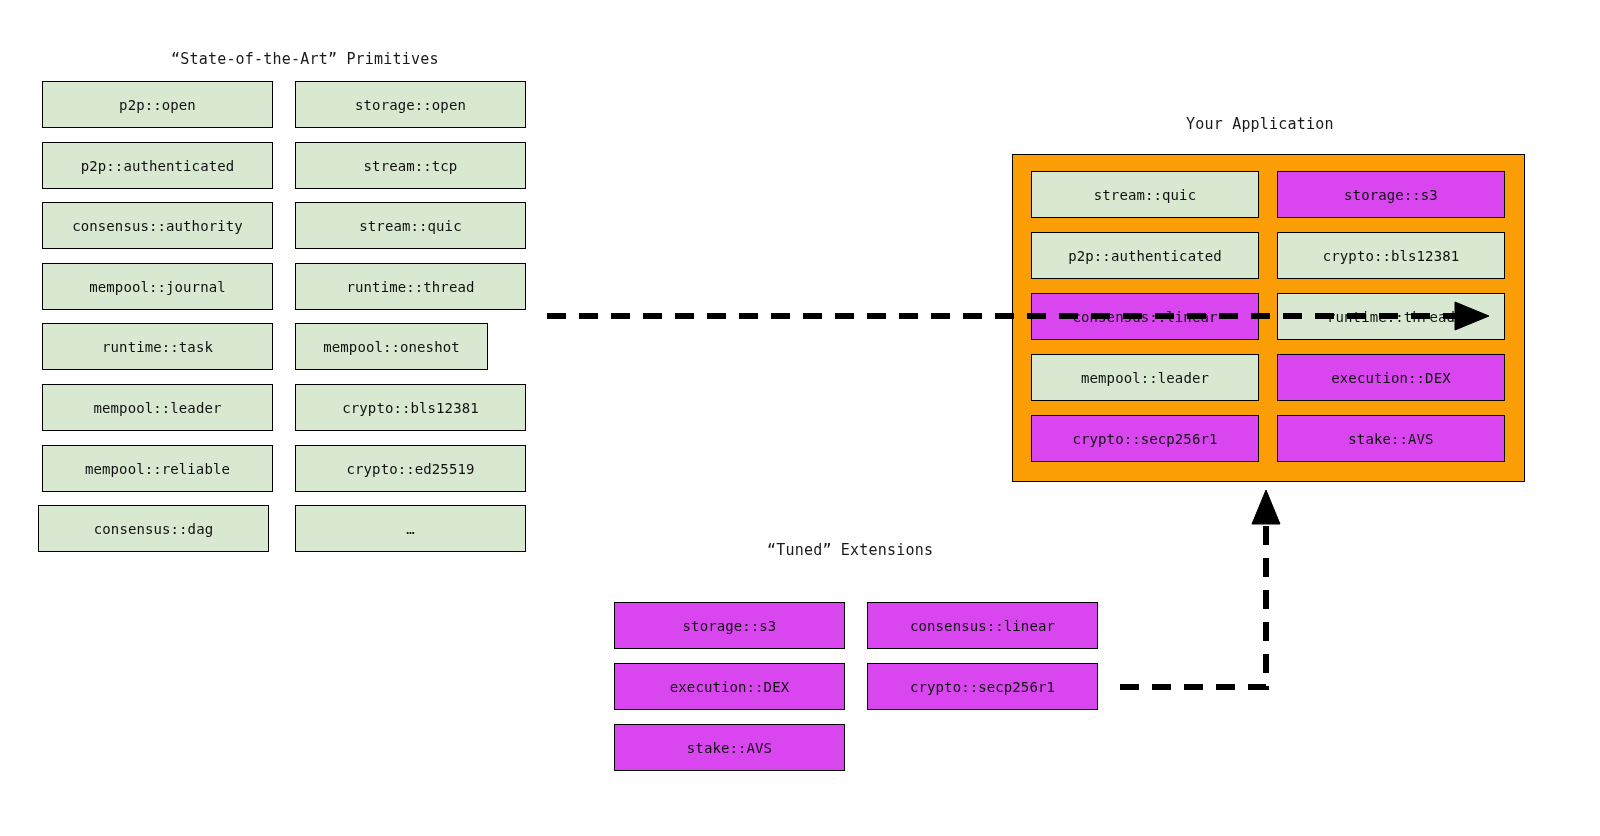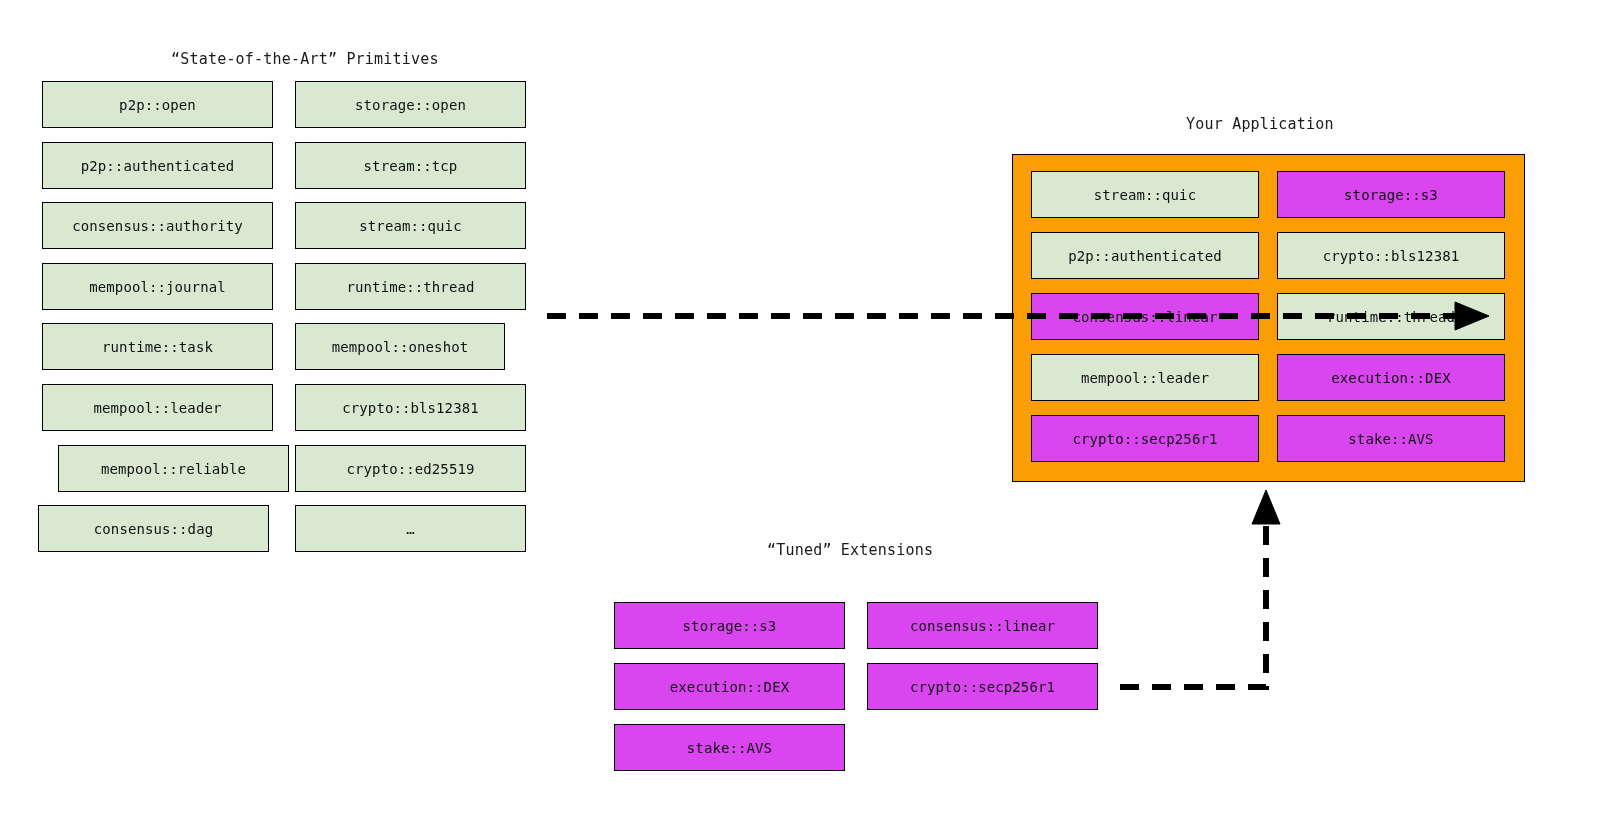--- a/index.html
+++ b/index.html
@@ -68,28 +68,28 @@
 <div class="canvas">
 
   <div class="section-title" style="left:139px; top:50px;margin-left:32px;">“State-of-the-Art” Primitives</div>
 
   <div class="node green" style="left:42px; top:81px; width:231px; height:47px;">p2p::open</div>
   <div class="node green" style="left:42px; top:142px; width:231px; height:47px;">p2p::authenticated</div>
   <div class="node green" style="left:42px; top:202px; width:231px; height:47px;">consensus::authority</div>
   <div class="node green" style="left:42px; top:263px; width:231px; height:47px;">mempool::journal</div>
   <div class="node green" style="left:42px; top:323px; width:231px; height:47px;">runtime::task</div>
   <div class="node green" style="left:42px; top:384px; width:231px; height:47px;">mempool::leader</div>
-  <div class="node green" style="left:42px; top:445px; width:231px; height:47px;margin-left:16px;">mempool::reliable</div>
+  <div class="node green" style="left:42px; top:445px; width:231px; height:47px;">mempool::reliable</div>
   <div class="node green" style="left:38px; top:505px; width:231px; height:47px;">consensus::dag</div>
 
   <div class="node green" style="left:295px; top:81px; width:231px; height:47px;">storage::open</div>
   <div class="node green" style="left:295px; top:142px; width:231px; height:47px;">stream::tcp</div>
   <div class="node green" style="left:295px; top:202px; width:231px; height:47px;">stream::quic</div>
   <div class="node green" style="left:295px; top:263px; width:231px; height:47px;">runtime::thread</div>
-  <div class="node green" style="left:295px; top:323px; width:210px; height:47px;">mempool::oneshot</div>
+  <div class="node green" style="left:295px; top:323px; width:193px; height:47px;">mempool::oneshot</div>
   <div class="node green" style="left:295px; top:384px; width:231px; height:47px;">crypto::bls12381</div>
   <div class="node green" style="left:295px; top:445px; width:231px; height:47px;">crypto::ed25519</div>
   <div class="node green" style="left:295px; top:505px; width:231px; height:47px;">…</div>
 
   <div class="section-title" style="left:1186px; top:115px;">Your Application</div>
 
   <div class="app-panel" style="left:1012px; top:154px; width:513px; height:328px;"></div>
 
   <div class="node green" style="left:1031px; top:171px; width:228px; height:47px;">stream::quic</div>
   <div class="node green" style="left:1031px; top:232px; width:228px; height:47px;">p2p::authenticated</div>

